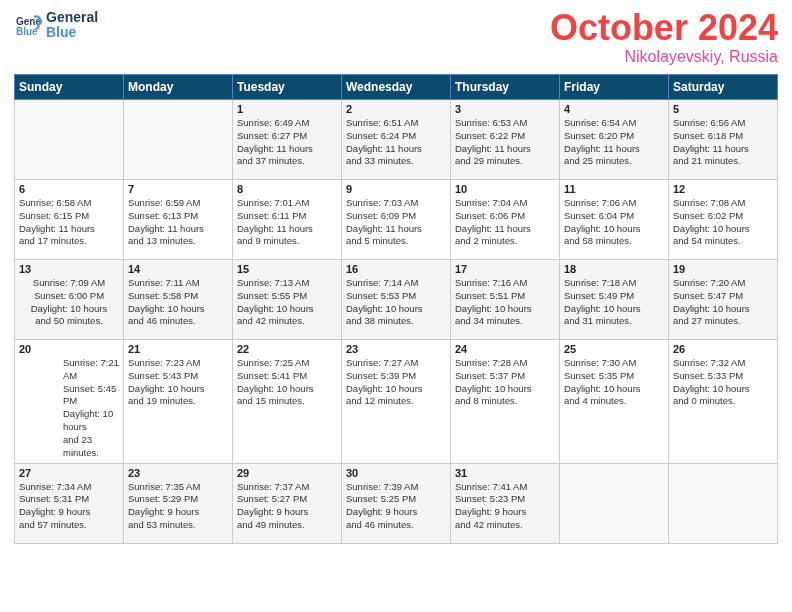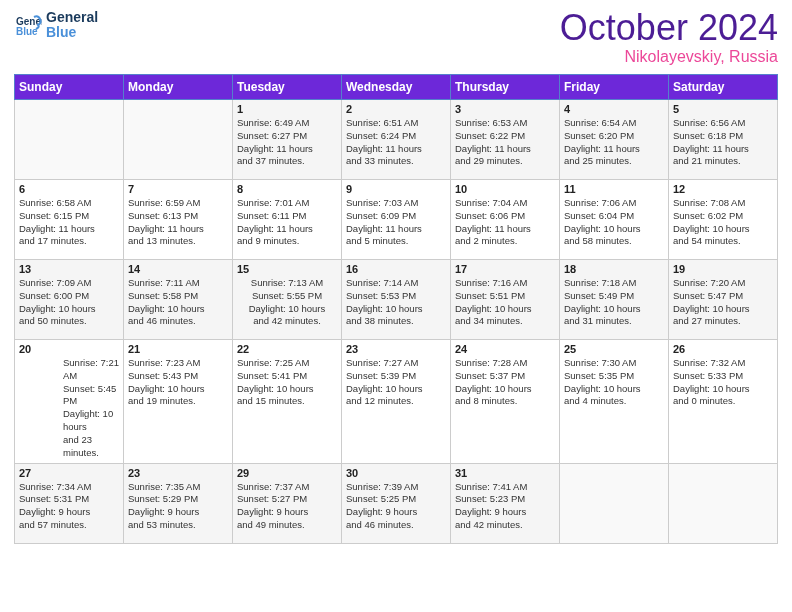--- a/index.html
+++ b/index.html
@@ -29,36 +29,36 @@
     }
     .logo-icon {
       width: 28px;
       height: 28px;
     }
     .title-block {
       text-align: right;
     }
     .month-title {
       font-size: 36px;
-      font-weight: normal;
-      color: #4c1d95;
+      font-weight: bold;
+      color: #ef4444;
       line-height: 1;
     }
     .location {
       font-size: 16px;
       color: #ec4899;
       margin-top: 2px;
     }
     .calendar {
       width: 100%;
       border-collapse: collapse;
       table-layout: fixed;
     }
     .calendar thead th {
-      background: #6d28d9;
+      background: #0c4a6e;
       color: #fff;
       font-size: 12px;
       font-weight: bold;
       padding: 5px 4px;
       text-align: left;
       border: 1px solid #5580cc;
     }
     .calendar tbody td {
       border: 1px solid #ccc;
       vertical-align: top;
@@ -210,35 +210,35 @@
             <span class="day-num">12</span>
             <div class="cell-content" style="white-space: pre-line;">Sunrise: 7:08 AM
 Sunset: 6:02 PM
 Daylight: 10 hours
 and 54 minutes.</div>
           </td>
         </tr>
         <tr>
           <td>
             <span class="day-num">13</span>
-            <div class="cell-content" style="white-space: pre-line;">Sunrise: 7:09 AM
+            <div class="cell-content" style="white-space: pre-line; text-align: center;">Sunrise: 7:09 AM
 Sunset: 6:00 PM
 Daylight: 10 hours
 and 50 minutes.</div>
           </td>
           <td>
             <span class="day-num">14</span>
             <div class="cell-content" style="white-space: pre-line;">Sunrise: 7:11 AM
 Sunset: 5:58 PM
 Daylight: 10 hours
 and 46 minutes.</div>
           </td>
           <td>
             <span class="day-num">15</span>
-            <div class="cell-content" style="white-space: pre-line; text-align: center;">Sunrise: 7:13 AM
+            <div class="cell-content" style="white-space: pre-line;">Sunrise: 7:13 AM
 Sunset: 5:55 PM
 Daylight: 10 hours
 and 42 minutes.</div>
           </td>
           <td>
             <span class="day-num">16</span>
             <div class="cell-content" style="white-space: pre-line;">Sunrise: 7:14 AM
 Sunset: 5:53 PM
 Daylight: 10 hours
 and 38 minutes.</div>

